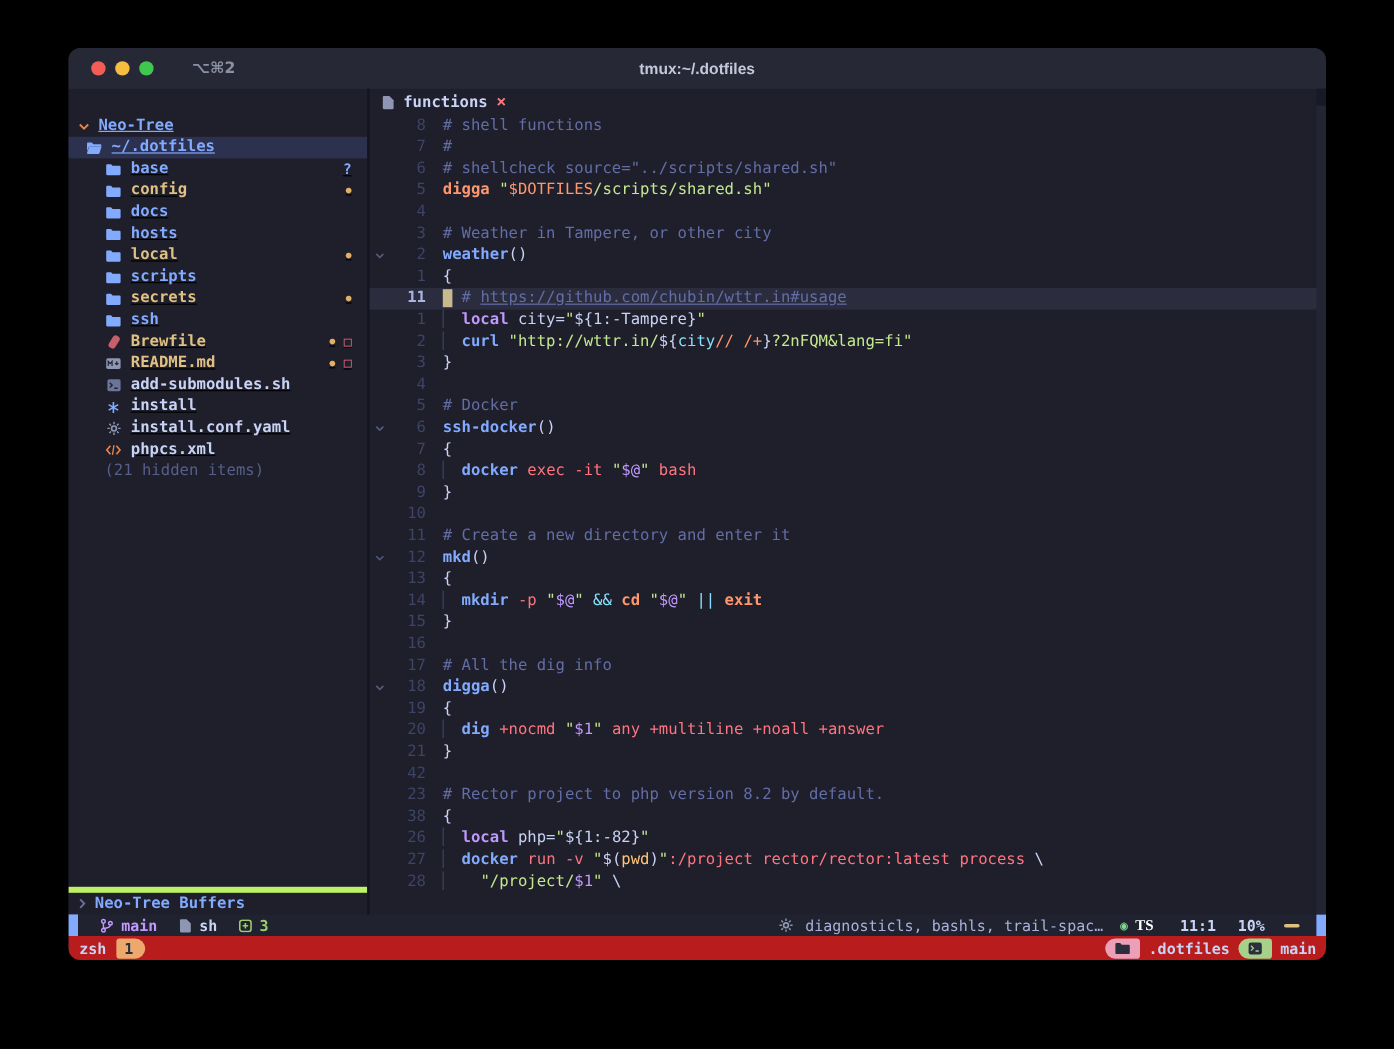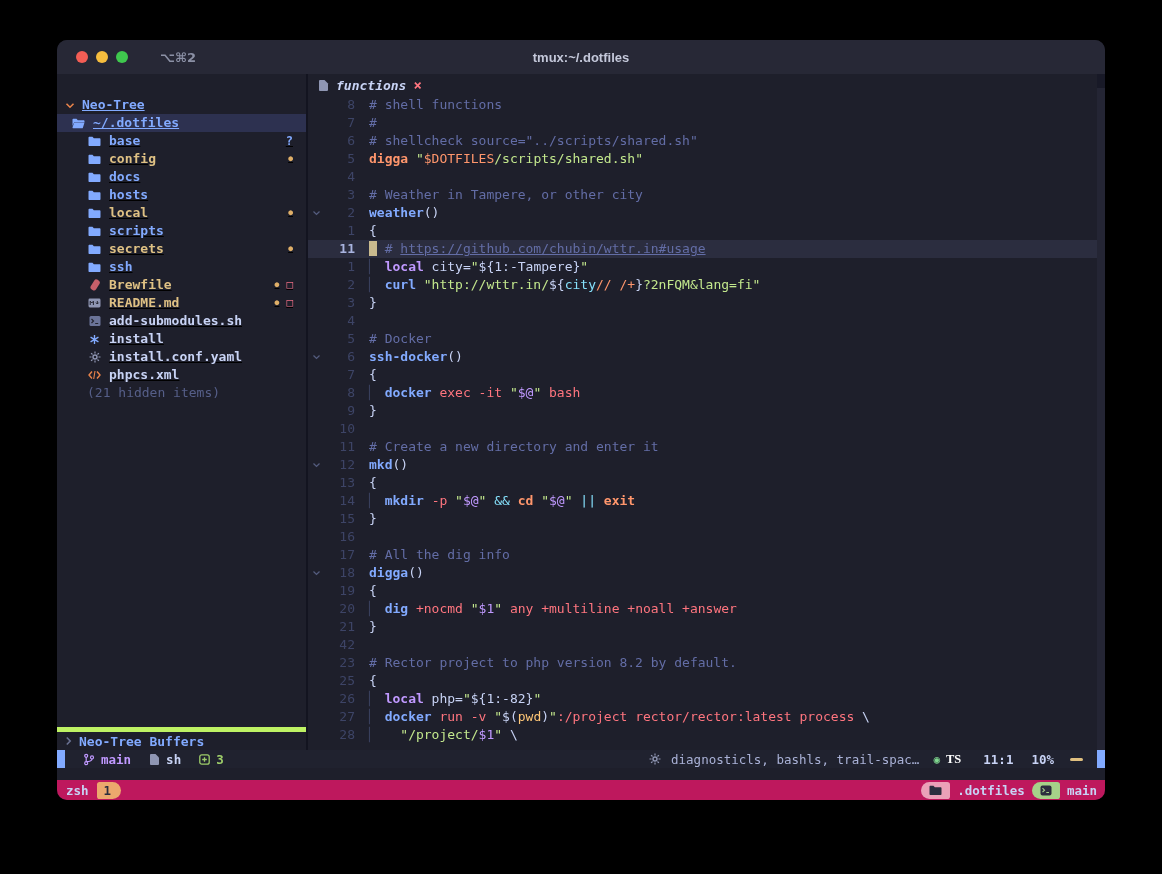--- a/index.html
+++ b/index.html
@@ -39,21 +39,21 @@
   .badge{font-weight:bold;line-height:18px;}
   .hidden-note{color:#565f89;padding-left:30px;height:18px;line-height:18px;}
   .sb-spacer{flex:1 1 auto;}
   .buffers-row{height:18px;display:flex;align-items:center;gap:7px;padding-left:8px;
                border-top:5px solid #bef264;color:#82aaff;font-weight:600;font-size:13px;}
   .buffers-row .chev{color:#6a7192;display:flex;}
   
   .tabbar{height:22px;display:flex;align-items:center;flex:0 0 auto;}
   .tab{display:flex;align-items:center;gap:7px;padding:0 10px;height:100%;}
   .tab-ic{color:#8f96b3;display:flex;}
-  .tab-label{color:#c8d3f5;font-weight:bold;font-size:13px;font-style:italic;}
+  .tab-label{color:#c8d3f5;font-weight:bold;font-size:13px;}
   .tab-close{color:#ff757f;font-size:14px;font-weight:bold;line-height:1;}
   
   .code{flex:1 1 auto;font-size:13px;position:relative;}
   .code-row{height:18px;line-height:18px;display:flex;white-space:pre;}
   .code-row.cur{background:#2b2d3f;}
   .fold{width:17px;flex:0 0 auto;display:flex;align-items:center;justify-content:center;color:#545c7e;}
   .ln{width:30px;flex:0 0 auto;text-align:right;color:#3d4466;}
   .ln.cur{color:#a9b4e0;font-weight:bold;}
   .lt{margin-left:14px;white-space:pre;}
   .tk-cm{color:#636da6;}
@@ -83,21 +83,21 @@
   .sl-right{margin-left:auto;display:flex;align-items:center;}
   .sl-gear{color:#8f96b3;display:flex;margin-right:10px;}
   .sl-lsp{color:#a9b1d6;max-width:300px;overflow:hidden;white-space:nowrap;}
   .sl-ts-dot{color:#7fd88f;margin-left:14px;font-size:11px;}
   .sl-ts{color:#ffffff;font-weight:bold;margin-left:6px;font-family:Liberation Serif, serif;}
   .sl-pos{color:#c8d3f5;font-weight:bold;margin-left:22px;}
   .sl-pct{color:#c8d3f5;font-weight:bold;margin-left:18px;}
   .sl-dash{width:13px;height:3px;border-radius:2px;background:#e0c080;margin-left:16px;}
   .mode-block.right{margin-left:14px;}
   
-  .tmuxbar{height:20px;background:#be185d;display:flex;align-items:center;font-size:12.5px;flex:0 0 auto;margin-top:12px;}
+  .tmuxbar{height:20px;background:#b91c1c;display:flex;align-items:center;font-size:12.5px;flex:0 0 auto;}
   .tm-left{display:flex;align-items:center;margin-left:9px;gap:8px;}
   .tm-zsh{color:#c8d3f5;font-weight:600;}
   .tm-pill-idx{background:#eca86d;color:#2c2e3e;font-weight:bold;padding:0 10px 0 7px;height:17px;
                line-height:17px;border-radius:3px 10px 10px 3px;}
   .tm-right{margin-left:auto;display:flex;align-items:center;margin-right:8px;gap:7px;}
   .tm-cap{height:17px;display:flex;align-items:center;justify-content:center;padding:0 8px;}
   .tm-cap.pink{background:#eba0b8;border-radius:9px 3px 3px 9px;color:#2c2e3e;}
   .tm-cap.green{background:#a6d189;border-radius:9px 3px 3px 9px;color:#2c2e3e;}
   .tm-name{color:#c8d3f5;font-weight:600;}
 </style>
@@ -342,21 +342,21 @@
           <div class="code-row"><span class="fold"></span><span class="ln">16</span><span class="lt"></span></div>
           <div class="code-row"><span class="fold"></span><span class="ln">17</span><span class="lt"><span class="tk-cm"># All the dig info</span></span></div>
           <div class="code-row"><span class="fold"><svg width="9" height="6" viewBox="0 0 10 7">
                 <path d="M1.5 1.8L5 5.2l3.5-3.4" stroke="currentColor" stroke-width="1.5" fill="none"></path>
               </svg></span><span class="ln">18</span><span class="lt"><span class="tk-fn">digga</span><span class="tk-fg">()</span></span></div>
           <div class="code-row"><span class="fold"></span><span class="ln">19</span><span class="lt"><span class="tk-fg">{</span></span></div>
           <div class="code-row"><span class="fold"></span><span class="ln">20</span><span class="lt"><span class="tk-gd">▏</span><span class="tk-fg"> </span><span class="tk-cmd">dig</span><span class="tk-fg"> </span><span class="tk-pr">+nocmd</span><span class="tk-fg"> </span><span class="tk-st">"</span><span class="tk-va">$1</span><span class="tk-st">"</span><span class="tk-fg"> </span><span class="tk-pr">any +multiline +noall +answer</span></span></div>
           <div class="code-row"><span class="fold"></span><span class="ln">21</span><span class="lt"><span class="tk-fg">}</span></span></div>
           <div class="code-row"><span class="fold"></span><span class="ln">42</span><span class="lt"></span></div>
           <div class="code-row"><span class="fold"></span><span class="ln">23</span><span class="lt"><span class="tk-cm"># Rector project to php version 8.2 by default.</span></span></div>
-          <div class="code-row"><span class="fold"></span><span class="ln">25</span><span class="lt"><span class="tk-fg">{</span></span></div>
+          <div class="code-row"><span class="fold"></span><span class="ln">38</span><span class="lt"><span class="tk-fg">{</span></span></div>
           <div class="code-row"><span class="fold"></span><span class="ln">26</span><span class="lt"><span class="tk-gd">▏</span><span class="tk-fg"> </span><span class="tk-kw">local</span><span class="tk-fg"> php=</span><span class="tk-st">"</span><span class="tk-fg">${1:-82}</span><span class="tk-st">"</span></span></div>
           <div class="code-row"><span class="fold"></span><span class="ln">27</span><span class="lt"><span class="tk-gd">▏</span><span class="tk-fg"> </span><span class="tk-cmd">docker</span><span class="tk-fg"> </span><span class="tk-pr">run -v</span><span class="tk-fg"> </span><span class="tk-st">"</span><span class="tk-fg">$(</span><span class="tk-yl">pwd</span><span class="tk-fg">)</span><span class="tk-st">"</span><span class="tk-pr">:/project rector/rector:latest process</span><span class="tk-fg"> \</span></span></div>
           <div class="code-row"><span class="fold"></span><span class="ln">28</span><span class="lt"><span class="tk-gd">▏</span><span class="tk-fg">   </span><span class="tk-st">"/project/</span><span class="tk-va">$1</span><span class="tk-st">"</span><span class="tk-fg"> \</span></span></div>
         </div>
       <div class="scrollbar">
         <div class="scroll-thumb"></div>
       </div>
     </div>
   </div>
 

